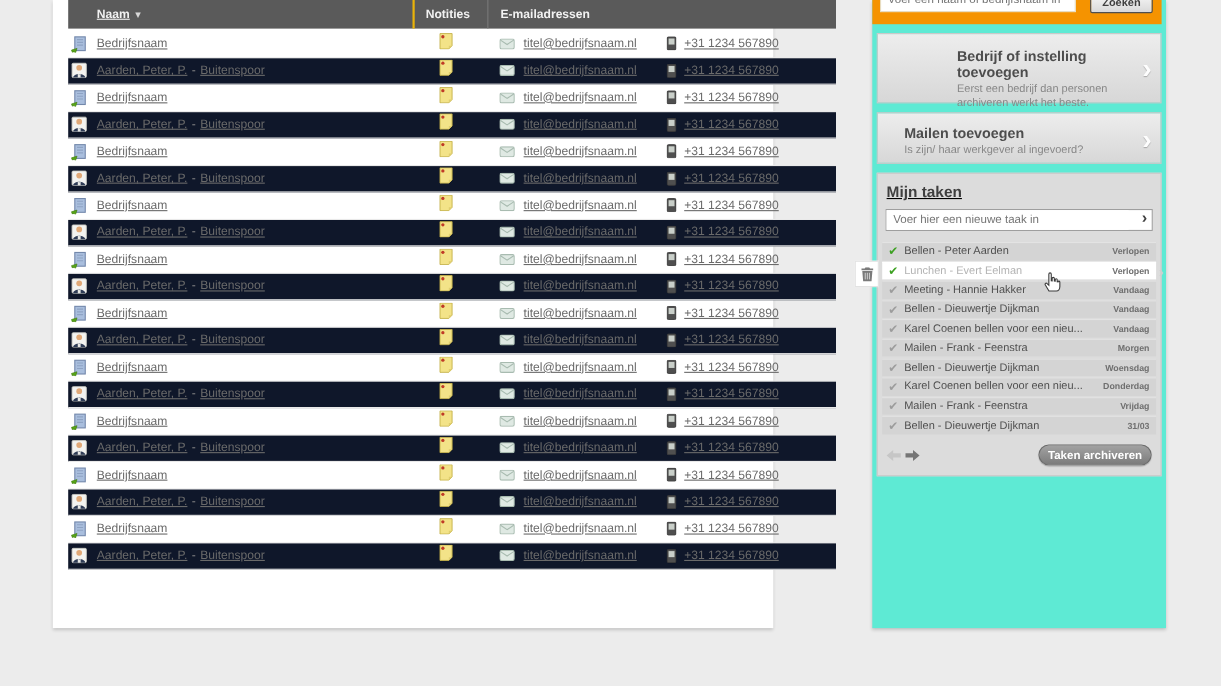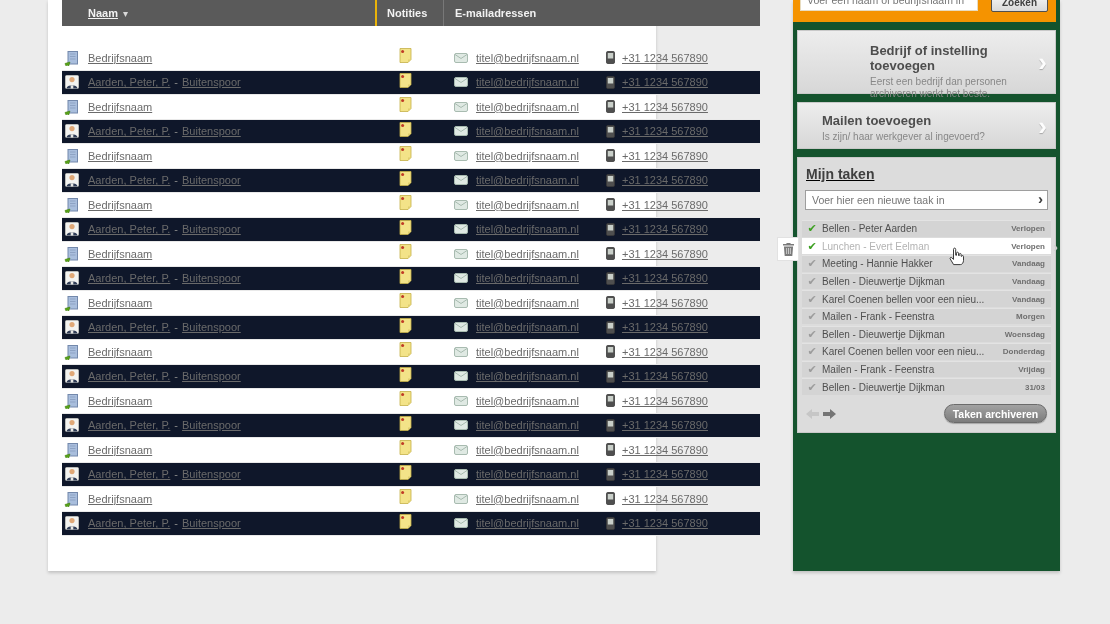--- a/index.html
+++ b/index.html
@@ -1,48 +1,48 @@
 <!DOCTYPE html>
 <html><head>
 <meta charset="utf-8">
 <style>
   html,body{margin:0;padding:0;}
   body{font-family:"Liberation Sans","DejaVu Sans",sans-serif;}
   .page{position:relative;width:1110px;height:624px;background:#ececec;overflow:hidden;}
 
   
   .left-panel{position:absolute;left:48px;top:0;width:608px;height:571px;background:#fff;
-    box-shadow:0 2px 3px rgba(0,0,0,.18);}
+    box-shadow:0 2px 3px rgba(0,0,0,.18);padding-left:47px;}
   .ctable{position:absolute;left:14px;top:0;width:698px;}
   .thead{display:flex;height:26px;background:#5a5a5a;color:#f2f2f2;font-size:11px;font-weight:bold;
     align-items:center;}
   .th{box-sizing:border-box;height:26px;display:flex;align-items:center;}
   .th-naam{width:313px;padding-left:26px;}
   .th-naam .lbl{text-decoration:underline;cursor:pointer;}
   .sorticon{margin-left:5px;font-size:10px;color:#d8d8d8;}
   .th-notes{width:68px;border-left:2px solid #eab308;padding-left:10px;}
   .th-email{width:152px;border-left:1px solid #787878;padding-left:11px;}
   .th-phone{width:165px;border-left:1px solid #787878;padding-left:11px;}
 
-  .rows{margin-top:20px;}
+  .rows{margin-top:2px;}
   .row{display:flex;height:24.5px;align-items:center;border-bottom:1px solid #e9e9e9;box-sizing:border-box;}
   .row.alt{background:#0f172a;}
   .cell{box-sizing:border-box;display:flex;align-items:center;overflow:hidden;white-space:nowrap;}
   .c-naam{width:313px;padding-left:2px;}
   .c-notes{width:68px;padding-left:24px;}
   .c-email{width:152px;padding-left:11px;}
   .c-phone{width:165px;padding-left:11px;}
   .row a{color:#6a6a6a;font-size:11px;text-decoration:underline;cursor:pointer;}
   .sep{color:#8a8a8a;font-size:11px;margin:0 4px;}
   .rowicon{margin-right:8px;flex:none;display:flex;}
   .mailicon{margin-right:8px;flex:none;display:flex;}
   .phoneicon{margin-right:7px;flex:none;display:flex;}
 
   
-  .right-col{position:absolute;left:793px;top:0;width:267px;height:571px;background:#14532d;
+  .right-col{position:absolute;left:793px;top:0;width:267px;height:571px;background:#5eead4;
     box-shadow:0 2px 3px rgba(0,0,0,.18);}
   .search-panel{position:absolute;left:0;top:0;width:263px;height:22px;background:#f59300;overflow:hidden;}
   .search-input{position:absolute;left:7px;top:-11px;width:178px;height:22px;border:1px solid #e8dcc0;
     font-size:10.5px;color:#999;padding:2px 6px;box-sizing:border-box;background:#fff;}
   .search-btn{position:absolute;left:198px;top:-8px;width:57px;height:20px;background:linear-gradient(#fafafa,#d9d9d9);
     border:1px solid #4f4f4f;border-radius:2px;font-size:10px;font-weight:bold;color:#3f3f3f;cursor:pointer;}
 
   .quick-panel{position:absolute;left:4px;width:259px;box-sizing:border-box;border:1px solid #c9c9c9;
     background:linear-gradient(#ededed,#d7d7d7);cursor:pointer;}
   .qp1{top:30px;height:64px;padding-left:48px;}

